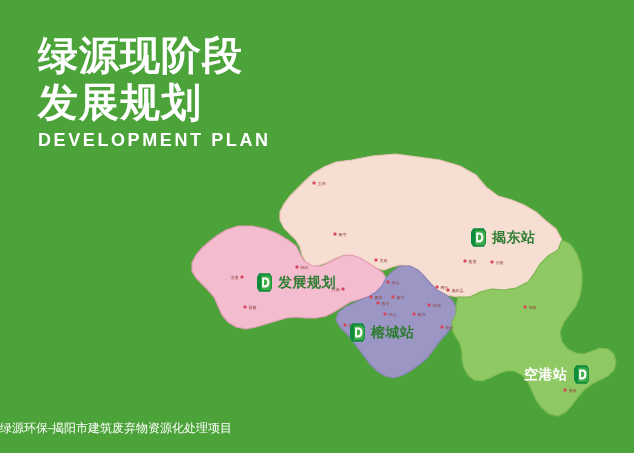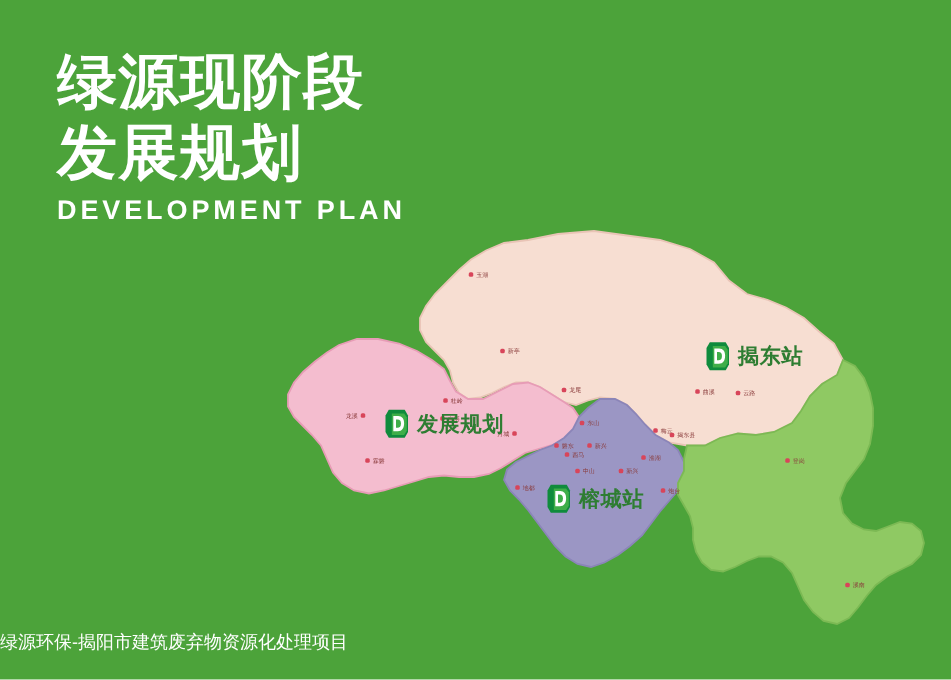--- a/index.html
+++ b/index.html
@@ -76,21 +76,21 @@
   .name-light { color: #ffffff; }
 
   .logo {
     width: 17px;
     height: 21px;
     flex: 0 0 auto;
   }
 
   #st-jiedong  { left: 470px; top: 227px; }
   #st-chanye   { left: 256px; top: 272px; }
-  #st-rongcheng{ left: 364px; top: 322px; }
+  #st-rongcheng{ left: 349px; top: 322px; }
   #st-konggang { left: 524px; top: 364px; }
   #st-konggang .station-name { order: 1; }
   #st-konggang .logo { order: 2; }
 
   
   .town {
     position: absolute;
     display: flex;
     align-items: center;
     gap: 2px;
@@ -203,20 +203,31 @@
       <svg viewBox="0 0 17 21" width="17" height="21">
         <path d="M3.2,1.2 L13.8,1.2 L16,5 L16,16 L13.8,19.8 L3.2,19.8 L1,16 L1,5 Z" fill="#0F8B3C"></path>
         <path d="M5.2,3.6 L13.4,3.6 L15.2,6.2 L15.2,15.2 L13.4,18 L5.2,18 Z" fill="#3FAE49"></path>
         <path d="M6.2,5.4 L9.4,5.4 C12.1,5.4 13.4,7.3 13.4,10.2 C13.4,13.4 12.0,15.5 9.2,15.5 L6.2,15.5 Z" fill="#FFFFFF"></path>
         <path d="M8.0,7.6 L9.0,7.6 C10.6,7.6 11.3,8.6 11.3,10.3 C11.3,12.2 10.5,13.2 8.9,13.2 L8.0,13.2 Z" fill="#3FAE49"></path>
       </svg>
     </span>
     <span class="station-name name-dark" style="color: rgb(46, 125, 50);">榕城站</span>
   </div>
 
+  <div class="station" id="st-konggang">
+    <span class="logo">
+      <svg viewBox="0 0 17 21" width="17" height="21">
+        <path d="M3.2,1.2 L13.8,1.2 L16,5 L16,16 L13.8,19.8 L3.2,19.8 L1,16 L1,5 Z" fill="#0F8B3C"></path>
+        <path d="M5.2,3.6 L13.4,3.6 L15.2,6.2 L15.2,15.2 L13.4,18 L5.2,18 Z" fill="#3FAE49"></path>
+        <path d="M6.2,5.4 L9.4,5.4 C12.1,5.4 13.4,7.3 13.4,10.2 C13.4,13.4 12.0,15.5 9.2,15.5 L6.2,15.5 Z" fill="#FFFFFF"></path>
+        <path d="M8.0,7.6 L9.0,7.6 C10.6,7.6 11.3,8.6 11.3,10.3 C11.3,12.2 10.5,13.2 8.9,13.2 L8.0,13.2 Z" fill="#3FAE49"></path>
+      </svg>
+    </span>
+    <span class="station-name name-light" style="color: rgb(255, 255, 255);">空港站</span>
+  </div>
 
   <div id="towns-layer">
       <div class="town" style="left: 319px; top: 183px;">
         <span class="dot"></span>
         <span class="tname">玉湖</span>
       </div>
       <div class="town" style="left: 340px; top: 234px;">
         <span class="dot"></span>
         <span class="tname">新亭</span>
       </div>

